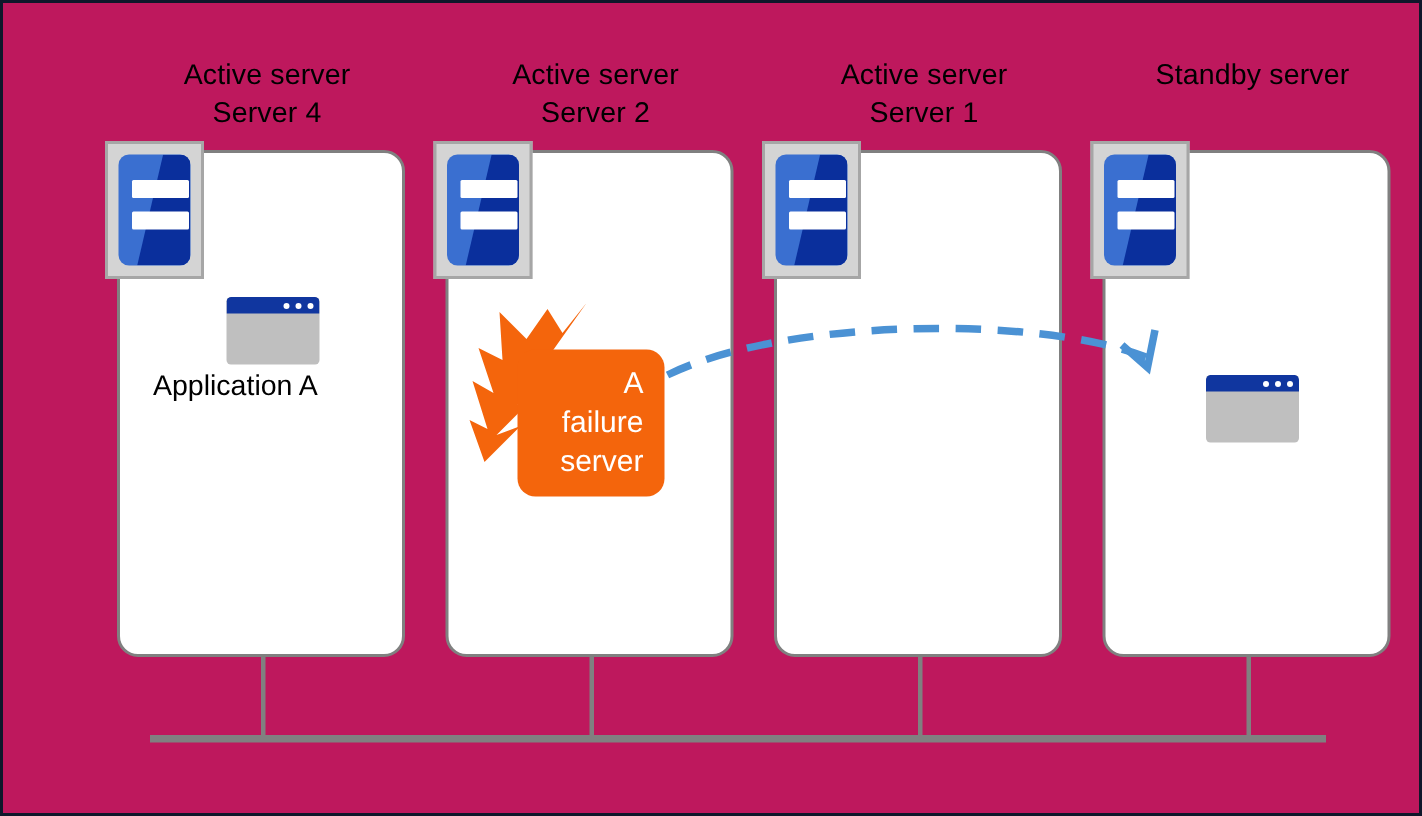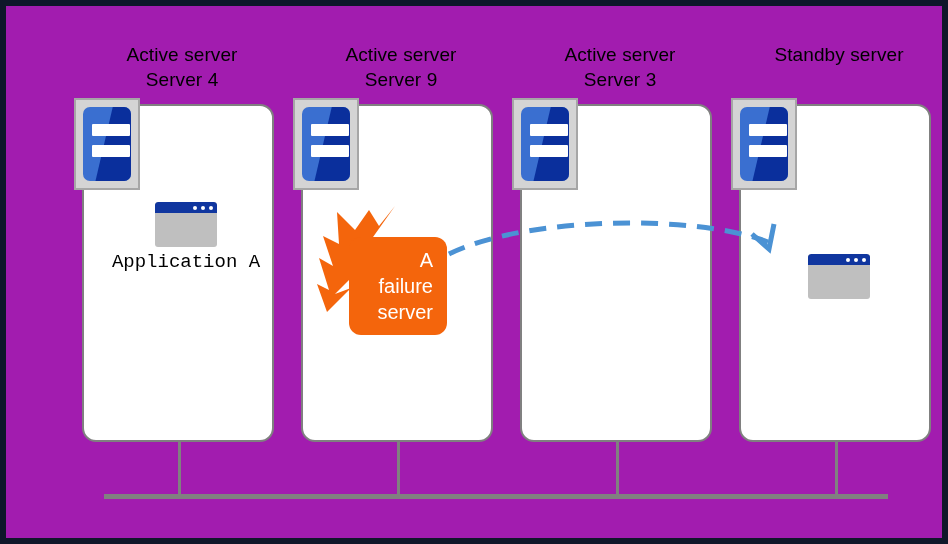--- a/index.html
+++ b/index.html
@@ -8,22 +8,22 @@
     padding: 0;
     background: #ffffff;
   }
   body {
     font-family: "Liberation Sans", sans-serif;
   }
   #canvas {
     position: relative;
     width: 948px;
     height: 544px;
-    background: #a21caf;
-    border: 6px solid #0f172a;
+    background: #be185d;
+    border: 2px solid #0f172a;
     box-sizing: border-box;
     overflow: hidden;
   }
 
   
   .server-col {
     position: absolute;
     top: 36px;
     width: 216px;
     height: 410px;
@@ -95,23 +95,22 @@
     height: 12px;
     background: #ffffff;
     border-radius: 1px;
   }
   .rack-icon .bar.b1 { top: 17px; }
   .rack-icon .bar.b2 { top: 38px; }
 
   
   .app {
     position: absolute;
-    text-align: center;
+    text-align: left;
     width: 160px;
-    font-family: Liberation Mono, monospace;
   }
   .app-win {
     width: 62px;
     height: 45px;
     margin: 0 auto;
     background: #bfbfbf;
     border-radius: 3px;
     position: relative;
     overflow: hidden;
   }
@@ -204,21 +203,21 @@
         <div class="dot d3"></div>
       </div>
       <div class="app-label">Application A</div>
     </div>
     <div class="leg"></div>
   </div>
 
   <div class="server-col" style="left:287px;">
     <div class="server-title">
       <span>Active server</span>
-      <span class="line2">Server 9</span>
+      <span class="line2">Server 2</span>
     </div>
     <div class="server-box"></div>
     <div class="rack-icon">
       <div class="inner">
         <div class="shade"></div>
         <div class="bar b1"></div>
         <div class="bar b2"></div>
       </div>
     </div>
 
@@ -230,21 +229,21 @@
       <div>A failure</div>
       <div>server</div>
     </div>
 
     <div class="leg"></div>
   </div>
 
   <div class="server-col" style="left:506px;">
     <div class="server-title">
       <span>Active server</span>
-      <span class="line2">Server 3</span>
+      <span class="line2">Server 1</span>
     </div>
     <div class="server-box"></div>
     <div class="rack-icon">
       <div class="inner">
         <div class="shade"></div>
         <div class="bar b1"></div>
         <div class="bar b2"></div>
       </div>
     </div>
     <div class="leg"></div>

